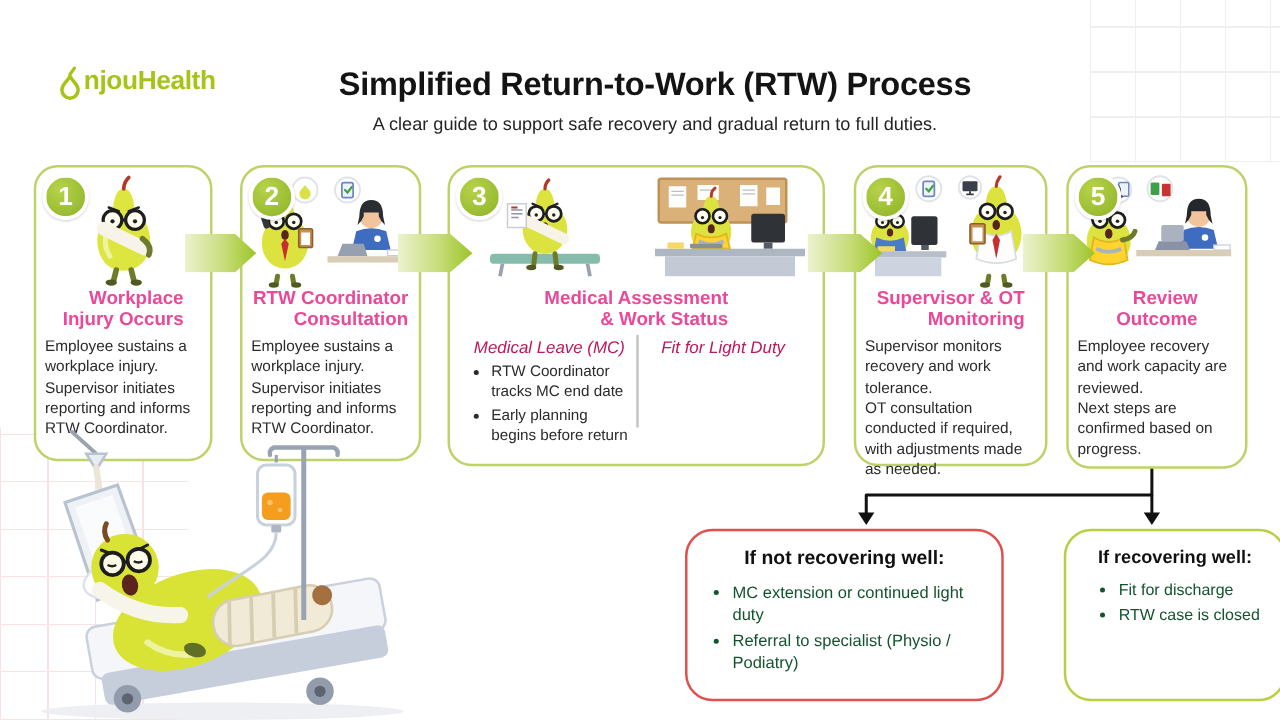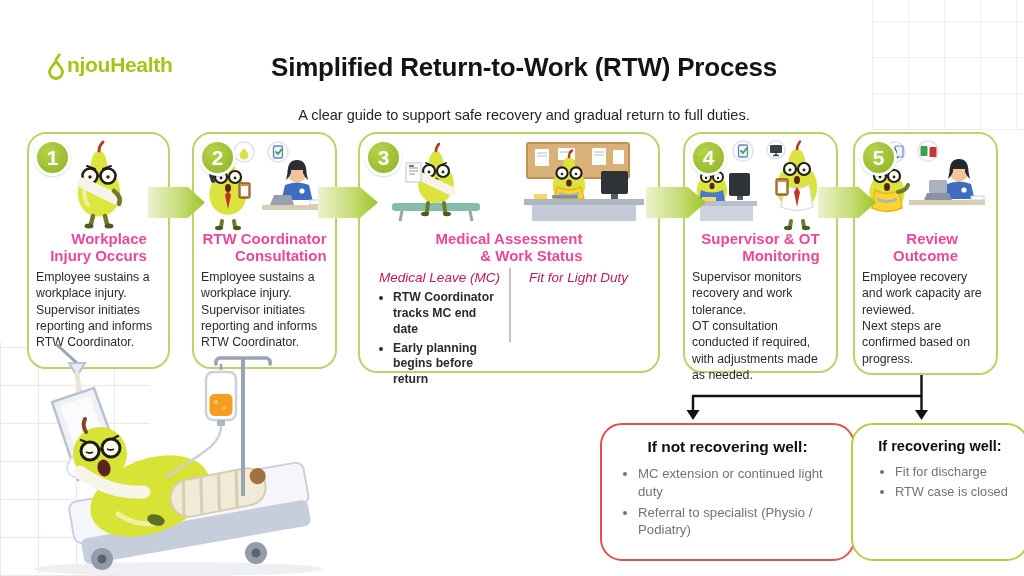--- a/index.html
+++ b/index.html
@@ -23,21 +23,21 @@
       repeating-linear-gradient(90deg, #f6dddd 0 1px, transparent 1px 38px);
     opacity:.8;
   }
   
   .logo { position:absolute; left:46px; top:53px; display:flex; align-items:flex-start; z-index:2; }
   .logo svg { margin-right:1px; }
   .logo .b1 { font-size:21px; font-weight:800; color:#a6c417; letter-spacing:-.3px; }
   .logo .b2 { font-size:21px; font-weight:600; color:#a6c417; letter-spacing:-.3px; }
   .title-wrap { position:absolute; left:236px; top:52px; width:576px; text-align:center; z-index:2; }
   .main-title { font-size:26px; font-weight:800; color:#141414; letter-spacing:-.2px; }
-  .subtitle { font-size:14.5px; color:#242424; margin-top:24px; }
+  .subtitle { font-size:14.5px; color:#242424; margin-top:9px; }
 
   
   .card {
     position:absolute; top:132px; background:#fff; border:2.5px solid #bdd36a;
     border-radius:19px; z-index:2; display:flex; flex-direction:column; align-items:center;
   }
   #card1 { left:27px;  width:143px; height:237px; }
   #card2 { left:192px; width:145px; height:237px; }
   #card3 { left:358px; width:302px; height:241px; }
   #card4 { left:683px; width:155px; height:241px; }
@@ -53,44 +53,44 @@
   .step-title { text-align:right; font-weight:700; font-size:15px; line-height:1.1; color:#ec4899; }
   .step-body {
     text-align:left; font-size:12.3px; line-height:1.33; color:#2b2b2b;
     padding:5px 7px 0; white-space:pre-line;
   }
   
   .cols { display:flex; width:100%; padding:2px 10px 0; position:relative; }
   .col { flex:1; padding:0 6px; }
   .col-head { font-style:italic; font-size:13.5px; text-align:center; color:#be185d; margin:4px 0 5px; }
   .col ul { margin:0; padding-left:17px; font-size:12.2px; line-height:1.3; color:#2b2b2b; text-align:left; }
-  .col ul li { margin-bottom:3px;font-weight:bold; }
+  .col ul li { margin-bottom:3px; }
   .col-divider { position:absolute; left:50%; top:4px; bottom:-62px; width:1.5px; background:#c4c4c4; height:74px; }
 
   
   .flow-arrow {
     position:absolute; top:187px; height:31px; z-index:3;
     background:linear-gradient(90deg,#ecf2cf 0%, #c8dd79 55%, #9cc427 100%);
     clip-path:polygon(0 0, 70% 0, 100% 50%, 70% 100%, 0 100%);
   }
   #arrow1 { left:148px; width:57px; }
   #arrow2 { left:318px; width:60px; }
   #arrow3 { left:646px; width:60px; }
   #arrow4 { left:818px; width:58px; }
 
   
   .connector { position:absolute; left:0; top:0; z-index:1; pointer-events:none; }
 
   
   .outcome { position:absolute; top:423px; background:#fff; border-radius:22px; z-index:2; padding:11px 14px 8px; }
-  #outcome-bad  { left:600px; width:255px; height:138px; border:2.5px solid #e0514e; }
+  #outcome-bad  { left:548px; width:255px; height:138px; border:2.5px solid #e0514e; }
   #outcome-good { left:851px; width:178px; height:138px; border:2.5px solid #bace44; }
   .outcome-title { text-align:center; font-size:15.5px; font-weight:800; color:#101010; margin:2px 0 9px; }
   #outcome-good .outcome-title { font-size:14.5px; }
-  .outcome ul { margin:0 0 0 6px; padding-left:16px; font-size:13.2px; line-height:1.35; color:#737373; }
+  .outcome ul { margin:0 0 0 6px; padding-left:16px; font-size:13.2px; line-height:1.35; color:#14532d; }
   .outcome ul li { margin-bottom:3px; }
   #outcome-good ul { margin-left:12px; font-size:12.8px; }
 
   .bed-illus { position:absolute; left:18px; top:344px; z-index:4; }
 </style>
 </head>
 <body>
 
 <div class="page">
 

